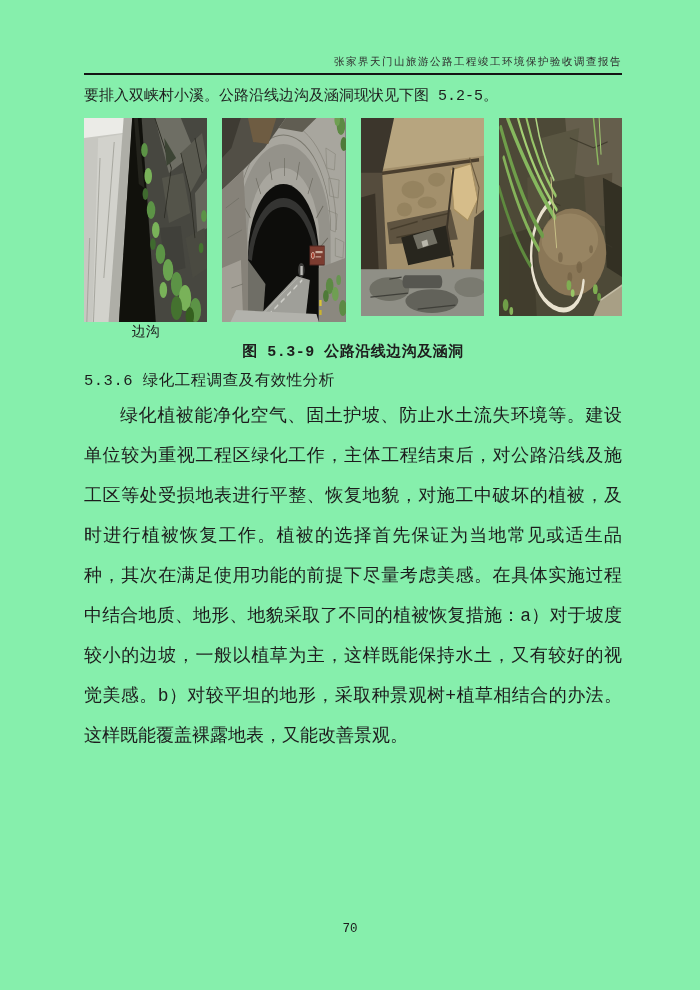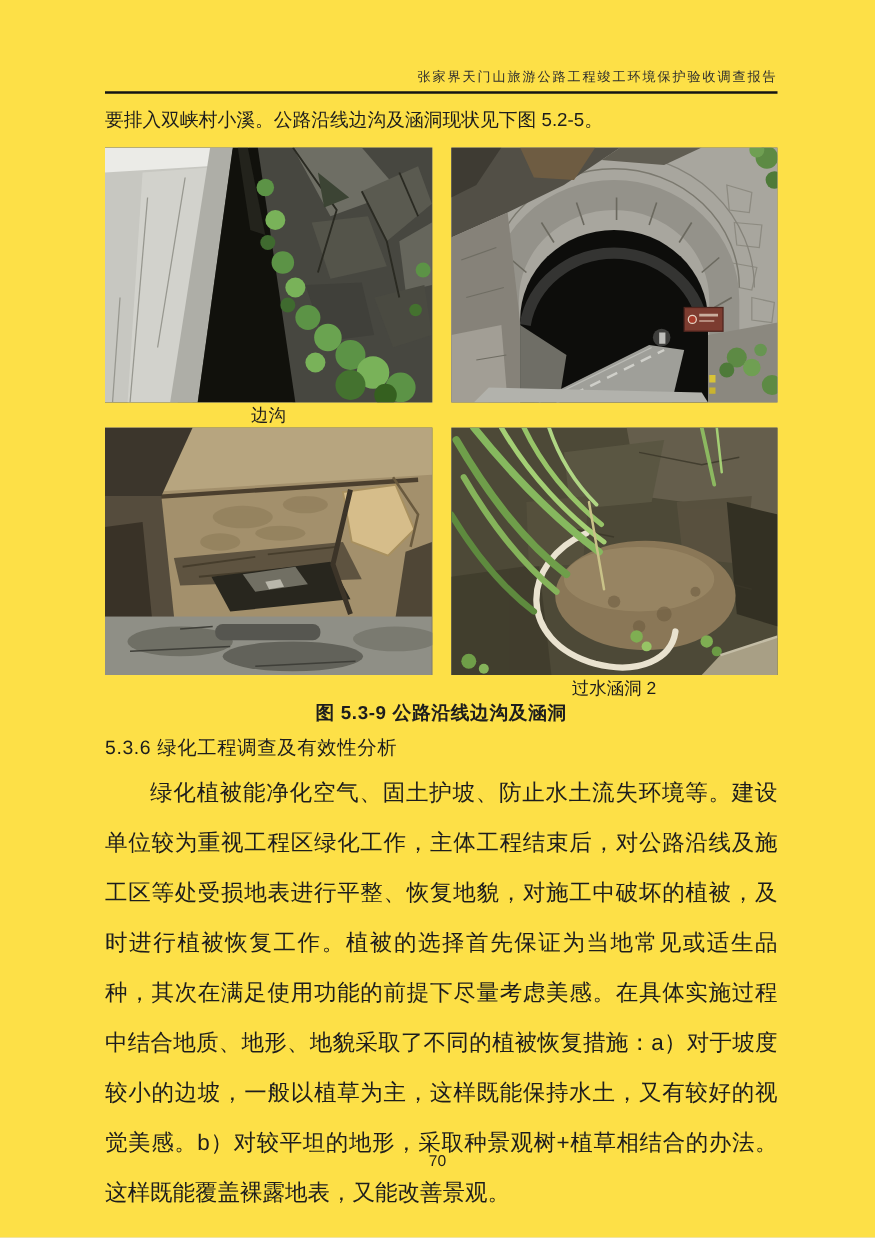--- a/index.html
+++ b/index.html
@@ -1,42 +1,42 @@
 <!DOCTYPE html>
 <html><head>
 <meta charset="utf-8">
 <style>
   html,body{margin:0;padding:0;background:#e8e8e8;}
   .page{
     position:relative;
     width:700px;height:990px;
     margin:0 auto;
-    background:#fde047;
-    font-family:Liberation Sans, sans-serif;
+    background:#86efac;
+    font-family:Liberation Mono, monospace;
     color:#1d1d1d;
     overflow:hidden;
   }
   .header-title{
     position:absolute;top:55px;right:78px;
     font-size:10.5px;letter-spacing:1.5px;color:#2e2e2e;
     white-space:nowrap;
   }
   .header-rule{
     position:absolute;top:73px;left:84px;right:78px;
     height:2px;background:#141414;
   }
   .content{
     position:absolute;top:86px;left:84px;width:538px;
   }
   .intro{
     margin:0 0 11px 0;
     font-size:15px;line-height:21px;
   }
   .figure-grid{
-    display:grid;grid-template-columns:1fr 1fr;column-gap:15px;
+    display:grid;grid-template-columns:1fr 1fr 1fr 1fr;column-gap:15px;
   }
   .figure-grid figure{margin:0;}
   .photo{width:100%;overflow:hidden;background:#777;}
   .photo svg{display:block;width:100%;height:100%;}
   .photo-tall{height:204px;}
   .photo-short{height:198px;}
   .photo-caption{
     display:block;height:20px;line-height:20px;
     text-align:center;font-size:14px;color:#1d1d1d;
   }
@@ -276,21 +276,20 @@
               <circle cx="156" cy="176" r="4" fill="#97c465"></circle>
               <circle cx="204" cy="172" r="5" fill="#7fae52"></circle>
               <circle cx="212" cy="180" r="4" fill="#6b9a44"></circle>
               <circle cx="14" cy="188" r="6" fill="#6f9e48"></circle>
               <circle cx="26" cy="194" r="4" fill="#85b35a"></circle>
             </g>
             <polygon points="200,199 215,183 261,168 261,199" fill="#a89f85"></polygon>
             <path d="M215,183 L261,168" stroke="#c4bda6" stroke-width="2" fill="none"></path>
           </svg>
         </div>
-        <figcaption class="photo-caption">过水涵洞 2</figcaption>
       </figure>
 
     </div>
 
     <div class="figure-caption">图 5.3-9  公路沿线边沟及涵洞</div>
 
     <h3 class="section-heading">5.3.6  绿化工程调查及有效性分析</h3>
 
     <p class="body-para">绿化植被能净化空气、固土护坡、防止水土流失环境等。建设单位较为重视工程区绿化工作，主体工程结束后，对公路沿线及施工区等处受损地表进行平整、恢复地貌，对施工中破坏的植被，及时进行植被恢复工作。植被的选择首先保证为当地常见或适生品种，其次在满足使用功能的前提下尽量考虑美感。在具体实施过程中结合地质、地形、地貌采取了不同的植被恢复措施：a）对于坡度较小的边坡，一般以植草为主，这样既能保持水土，又有较好的视觉美感。b）对较平坦的地形，采取种景观树+植草相结合的办法。这样既能覆盖裸露地表，又能改善景观。</p>
 

